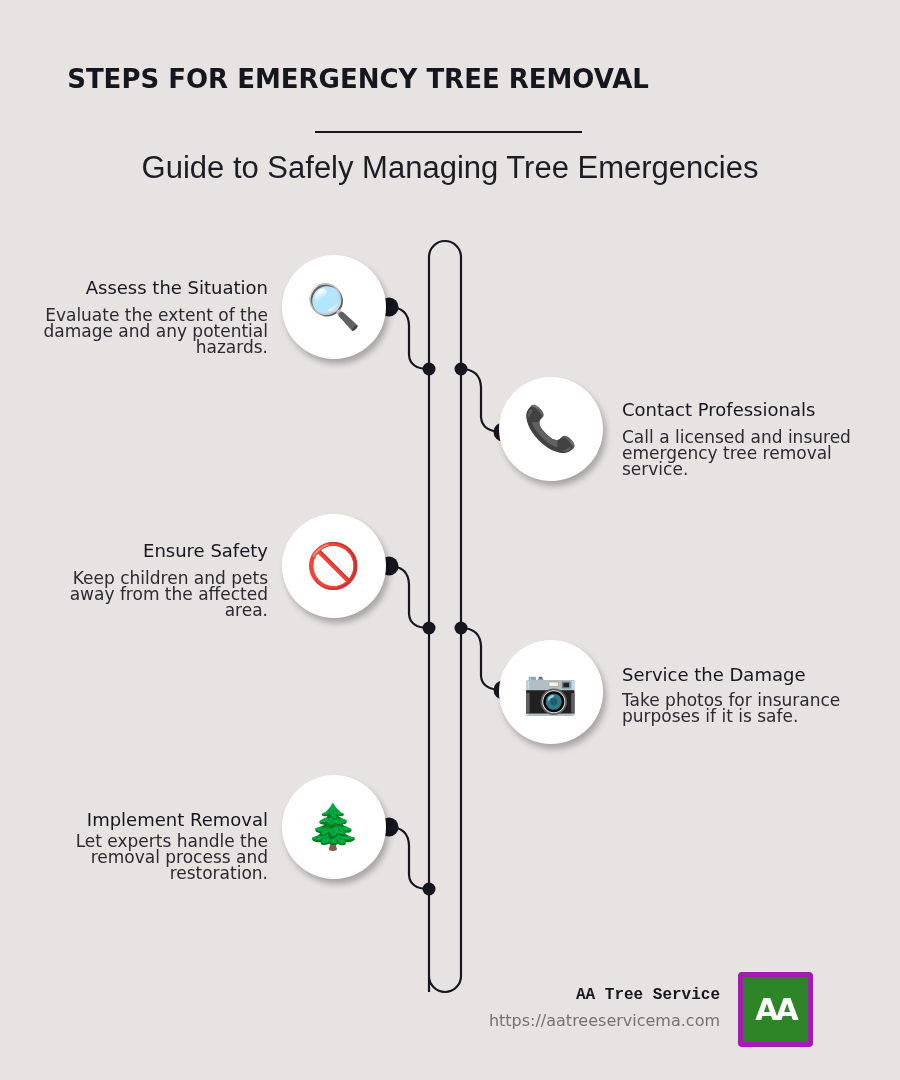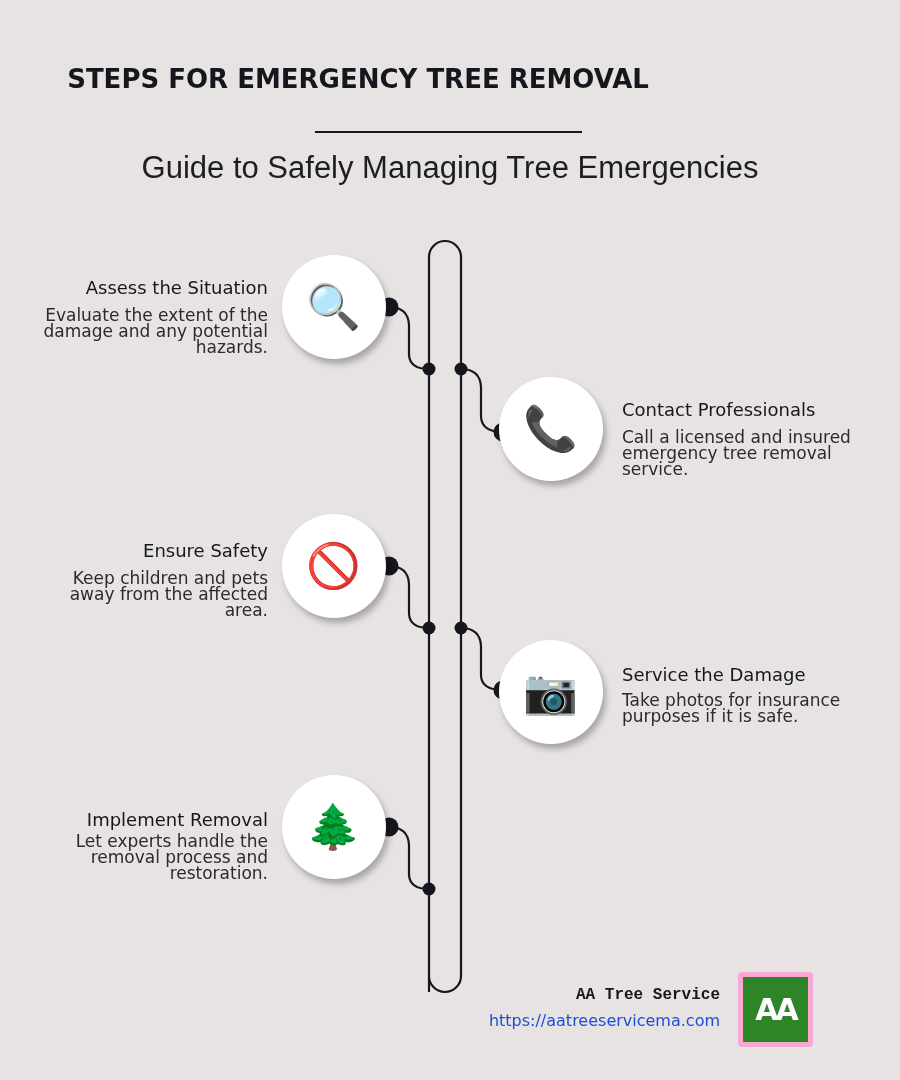--- a/index.html
+++ b/index.html
@@ -37,25 +37,25 @@
     position: absolute; font-family: "DejaVu Sans", sans-serif; font-size: 17px;
     line-height: 16px; color: #2a2a30;
   }
   .left .step-title, .left .step-desc { text-align: right; }
   .footer-name {
     position: absolute; right: 180px; top: 986px; font-family: Liberation Mono, monospace;
     font-weight: bold; font-size: 16px; color: #16161e;
   }
   .footer-url {
     position: absolute; right: 180px; top: 1011px; font-family: "DejaVu Sans", sans-serif;
-    font-size: 16px; color: #1d4ed8;
+    font-size: 16px; color: #737373;
   }
   .logo {
     position: absolute; left: 738px; top: 972px; width: 75px; height: 75px;
-    background: #f9a8d4; border-radius: 4px;
+    background: #a21caf; border-radius: 4px;
   }
   .logo-inner {
     position: absolute; left: 5px; top: 5px; width: 65px; height: 65px; background: #2e8527;
     display: flex; align-items: center; justify-content: center;
     color: #fff; font-family: "DejaVu Sans", sans-serif; font-weight: bold; font-size: 30px; letter-spacing: -3px;
   }
 </style>
 </head>
 <body>
 

